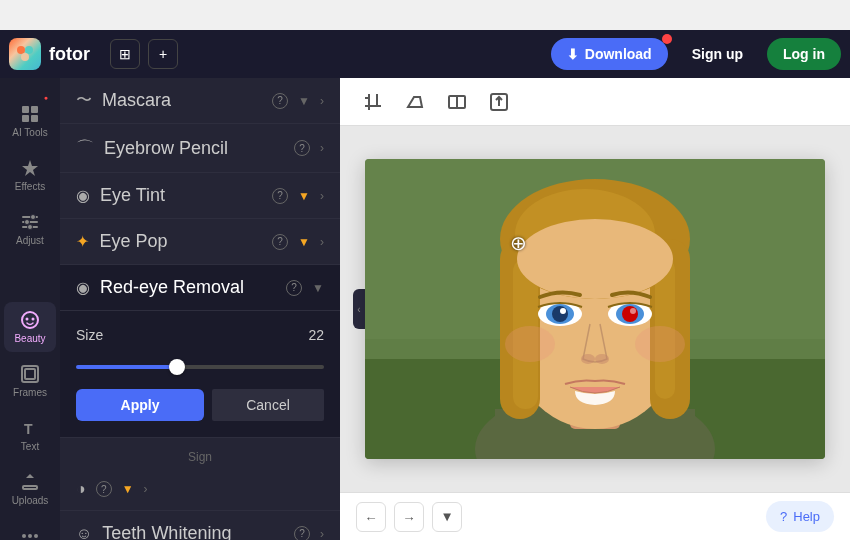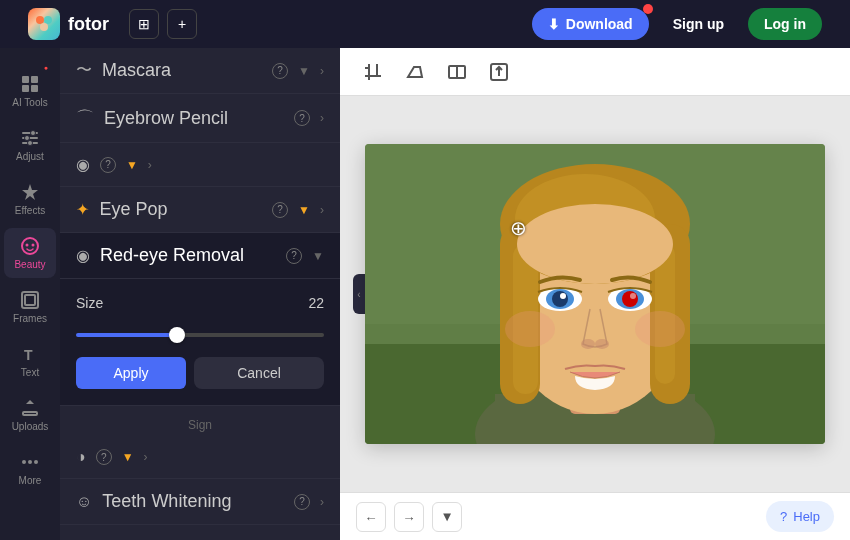--- a/index.html
+++ b/index.html
@@ -4,23 +4,24 @@
   <style>
     * { margin: 0; padding: 0; box-sizing: border-box; }
     body { font-family: -apple-system, BlinkMacSystemFont, 'Segoe UI', sans-serif; width: 850px; height: 540px; overflow: hidden; background: #f0f0f0; display: flex; flex-direction: column; }
 
     
     .header {
       height: 48px;
       background: #1a1a2e;
       display: flex;
       align-items: center;
-      padding: 0 28px;
+      padding: 0 9px;
       gap: 12px;
       flex-shrink: 0;
+      margin-top: 30px;
     }
     .logo-area { display: flex; align-items: center; gap: 8px; }
     .logo-icon {
       width: 32px; height: 32px; border-radius: 8px;
       background: linear-gradient(135deg, #ff6b35, #f7c59f, #4ecdc4, #45b7d1);
       display: flex; align-items: center; justify-content: center;
     }
     .logo-text { color: white; font-size: 18px; font-weight: 600; }
     .header-icons { display: flex; gap: 8px; margin-left: 8px; }
     .header-icon-btn {
@@ -58,21 +59,21 @@
     
     .icon-sidebar {
       width: 60px; background: #1e1e2e; display: flex; flex-direction: column;
       align-items: center; padding: 8px 0; gap: 4px; flex-shrink: 0;
     }
     .icon-item {
       width: 52px; display: flex; flex-direction: column; align-items: center;
       padding: 8px 4px; border-radius: 8px; cursor: pointer; gap: 3px;
       color: #888;
     }
-    .icon-item.active { background: #2a2a3e; color: #ec4899; }
+    .icon-item.active { background: #2a2a3e; color: #f0abfc; margin-top: 44px; }
     .icon-item svg { width: 20px; height: 20px; }
     .icon-label { font-size: 10px; text-align: center; }
 
     
     .panel-sidebar {
       width: 280px; background: #252535; flex-shrink: 0;
       display: flex; flex-direction: column; overflow: hidden;
     }
     .panel-item {
       display: flex; align-items: center; padding: 12px 16px;
@@ -104,26 +105,26 @@
       outline: none; cursor: pointer;
     }
     .slider::-webkit-slider-thumb {
       -webkit-appearance: none; appearance: none;
       width: 16px; height: 16px; border-radius: 50%;
       background: #fff; cursor: pointer; box-shadow: 0 1px 3px rgba(0,0,0,0.4);
     }
     .action-btns { display: flex; gap: 8px; }
     .apply-btn {
       background: #4a6cf7; color: white; border: none;
-      padding: 8px 14px; border-radius: 6px; cursor: pointer;
-      font-size: 14px; font-weight: 400; flex: 1;
+      padding: 8px 32px; border-radius: 6px; cursor: pointer;
+      font-size: 14px; font-weight: 700; flex: 1;
     }
     .cancel-btn {
       background: #2e2e3e; color: #ccc; border: none;
-      padding: 8px 24px; border-radius: 8px; cursor: pointer;
+      padding: 8px 24px; border-radius: 2px; cursor: pointer;
       font-size: 14px; flex: 1;
     }
 
     .section-label {
       text-align: center; color: #666; font-size: 12px;
       padding: 12px 16px 4px;
     }
 
     
     .canvas-area {
@@ -212,35 +213,35 @@
       <svg viewBox="0 0 20 20" fill="currentColor">
         <rect x="2" y="2" width="7" height="7" rx="1"></rect>
           <rect x="11" y="2" width="7" height="7" rx="1"></rect>
         <rect x="2" y="11" width="7" height="7" rx="1"></rect>
           <rect x="11" y="11" width="7" height="7" rx="1"></rect>
       </svg>
       <span class="icon-label">AI Tools</span>
     </div>
     <div class="icon-item">
       <svg viewBox="0 0 20 20" fill="currentColor">
+        <polygon points="10,2 12,8 18,8 13,12 15,18 10,14 5,18 7,12 2,8 8,8"></polygon>
+      </svg>
+      <span class="icon-label">Effects</span>
+    </div>
+    <div class="icon-item">
+      <svg viewBox="0 0 20 20" fill="currentColor">
         <rect x="2" y="9" width="16" height="2" rx="1"></rect>
         <circle cx="7" cy="10" r="2.5" fill="currentColor" stroke="#252535" stroke-width="1"></circle>
         <rect x="2" y="4" width="16" height="2" rx="1"></rect>
         <circle cx="13" cy="5" r="2.5" fill="currentColor" stroke="#252535" stroke-width="1"></circle>
         <rect x="2" y="14" width="16" height="2" rx="1"></rect>
         <circle cx="10" cy="15" r="2.5" fill="currentColor" stroke="#252535" stroke-width="1"></circle>
       </svg>
       <span class="icon-label">Adjust</span>
     </div>
-    <div class="icon-item">
-      <svg viewBox="0 0 20 20" fill="currentColor">
-        <polygon points="10,2 12,8 18,8 13,12 15,18 10,14 5,18 7,12 2,8 8,8"></polygon>
-      </svg>
-      <span class="icon-label">Effects</span>
-    </div>
     <div class="icon-item active">
       <svg viewBox="0 0 20 20" fill="currentColor">
         <circle cx="10" cy="10" r="8" fill="none" stroke="currentColor" stroke-width="2"></circle>
         <circle cx="7" cy="9" r="1.5"></circle>
           <circle cx="13" cy="9" r="1.5"></circle>
         <path d="M7 13 Q10 16 13 13" fill="none" stroke="currentColor" stroke-width="1.5" stroke-linecap="round"></path>
       </svg>
       <span class="icon-label">Beauty</span>
     </div>
     <div class="icon-item">
@@ -285,20 +286,21 @@
 
     <div class="panel-item">
       <span class="item-icon" style="font-size:18px">⌒</span>
       <span class="item-label">Eyebrow Pencil</span>
       <span class="item-help">?</span>
       <span class="item-arrow">›</span>
     </div>
 
     <div class="panel-item">
       <span class="item-icon">◉</span>
+      <span class="item-label">Eye Tint</span>
       <span class="item-help">?</span>
       <span class="item-star">▼</span>
       <span class="item-arrow">›</span>
     </div>
 
     <div class="panel-item">
       <span class="item-icon" style="color:#f5a623">✦</span>
       <span class="item-label">Eye Pop</span>
       <span class="item-help">?</span>
       <span class="item-star">▼</span>

